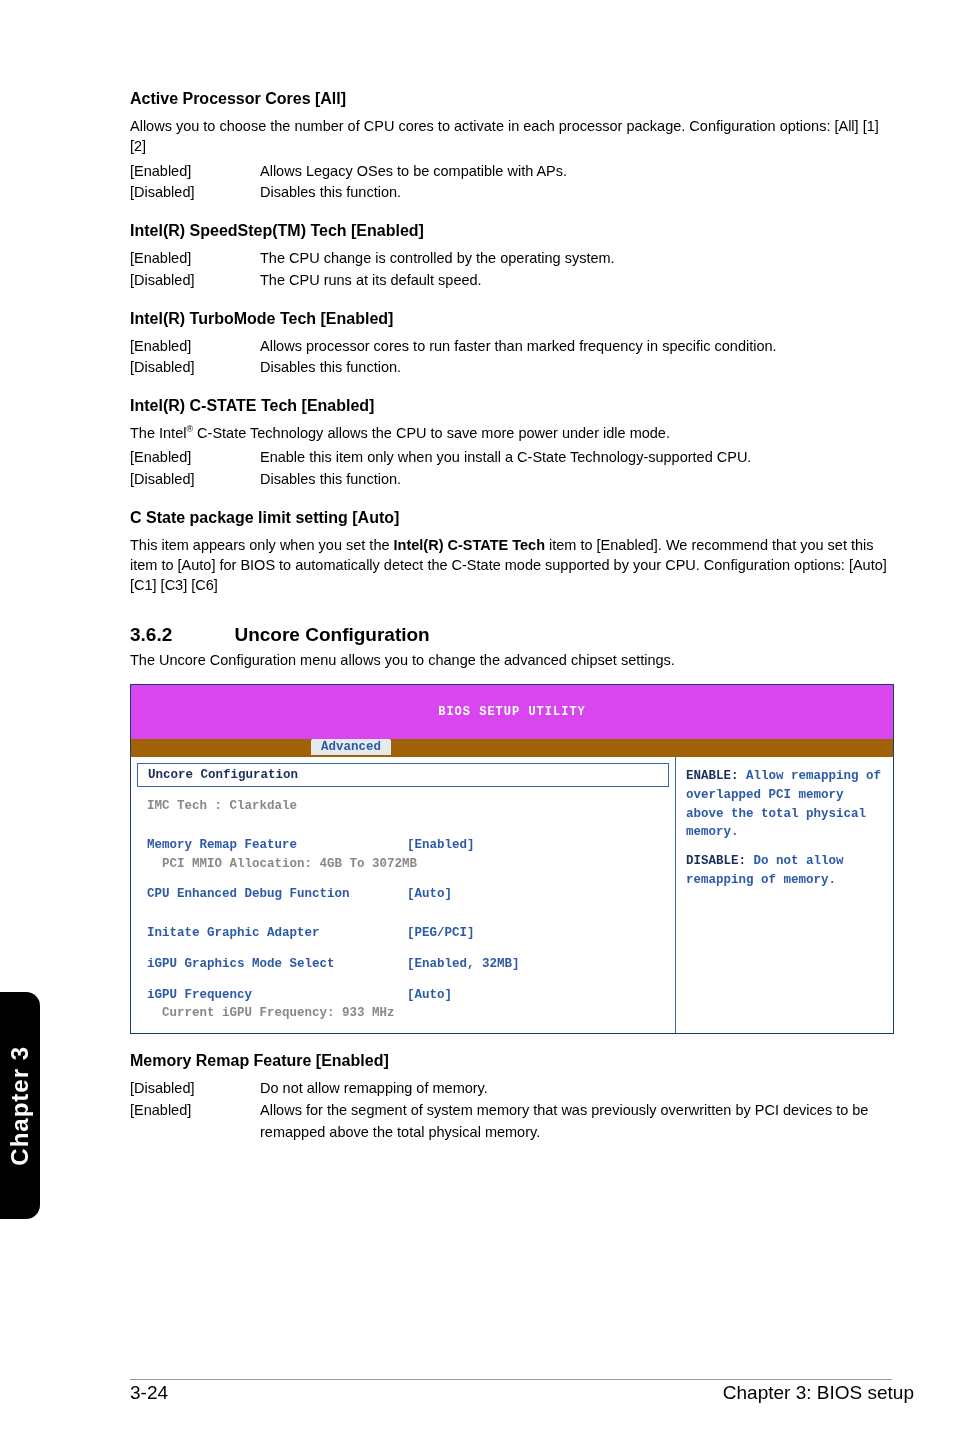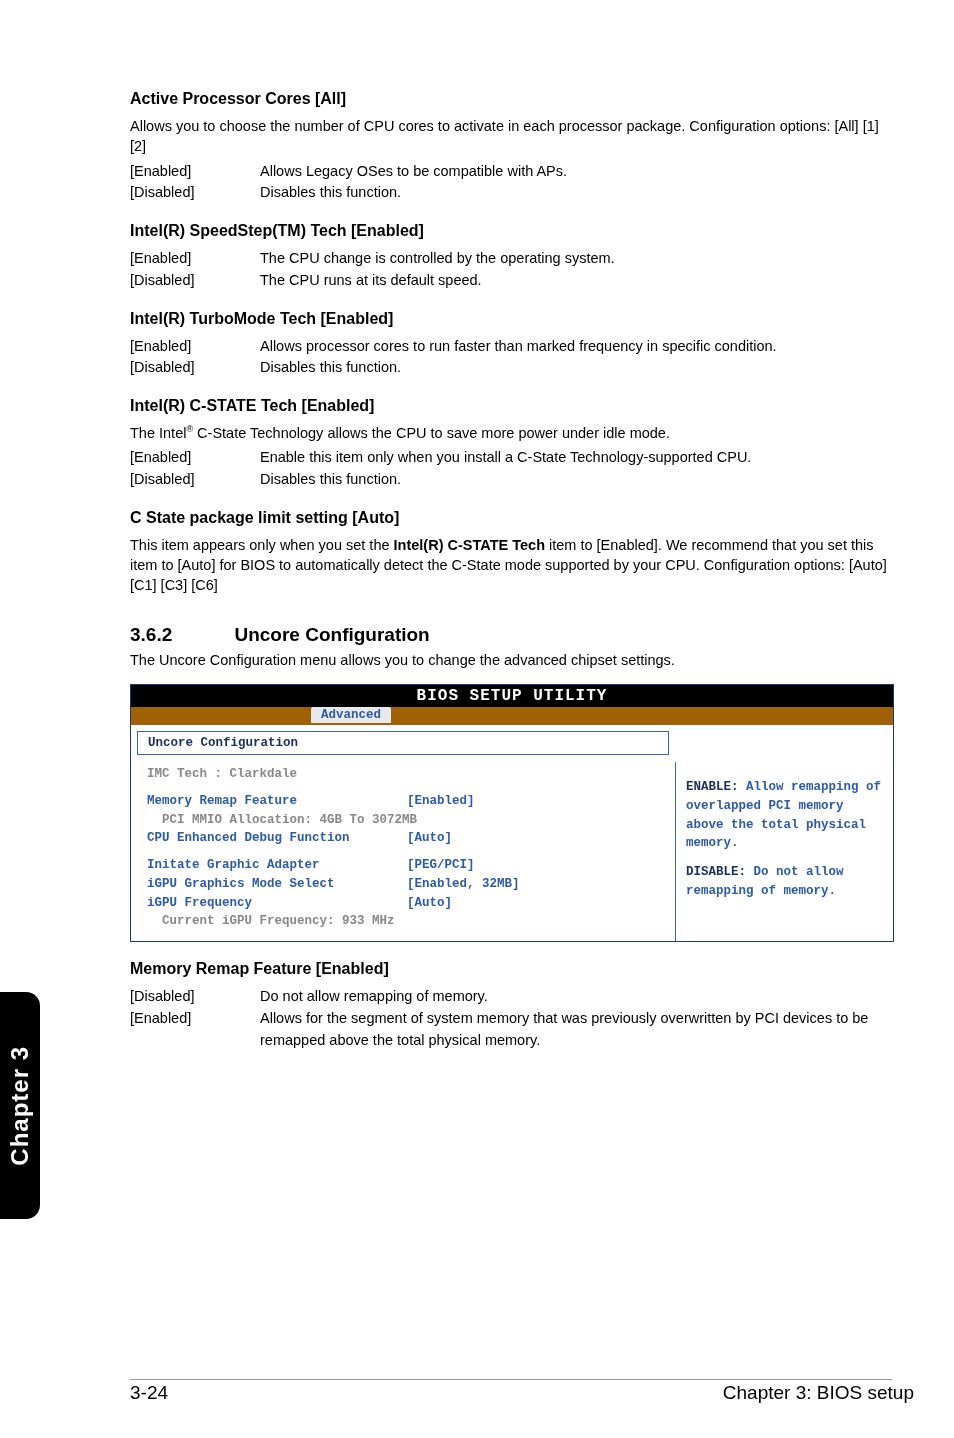--- a/index.html
+++ b/index.html
@@ -60,26 +60,26 @@
     }
     .bios-panel {
       border: 1px solid #1f3a6e;
       margin: 14px 0 18px 0;
       font-family: "Courier New", monospace;
       font-size: 12.5px;
       font-weight: bold;
       background: #fff;
     }
     .bios-title-bar {
-      background: #000000;
+      background: #d946ef;
       color: #fff;
       text-align: center;
-      padding: 2px 0;
+      padding: 20px 0;
       letter-spacing: 1px;
-      font-size: 16px;
+      font-size: 12px;
     }
     .bios-tabs {
       background: #a16207;
       color: #fff;
       padding: 0 0 2px 0;
       display: flex;
     }
     .bios-tab-spacer {
       width: 180px;
     }
@@ -105,34 +105,34 @@
     .bios-settings {
       padding: 4px 16px 10px 16px;
       color: #2c5aa8;
       line-height: 1.5;
     }
     .bios-gray {
       color: #888;
     }
     .bios-row {
       display: flex;
+      margin-top: 12px;
     }
     .bios-label {
       width: 260px;
     }
     .bios-value {
       flex: 1;
     }
     .bios-right {
       width: 218px;
       border-left: 1px solid #3a66b0;
-      padding: 16px 10px;
+      padding: 10px 10px;
       color: #2c5aa8;
       line-height: 1.5;
-      margin-top: 37px;
     }
     .bios-right-highlight {
       color: #1a2e5a;
     }
     .side-tab {
       position: absolute;
       left: 0;
       top: 992px;
       width: 40px;
       height: 227px;

